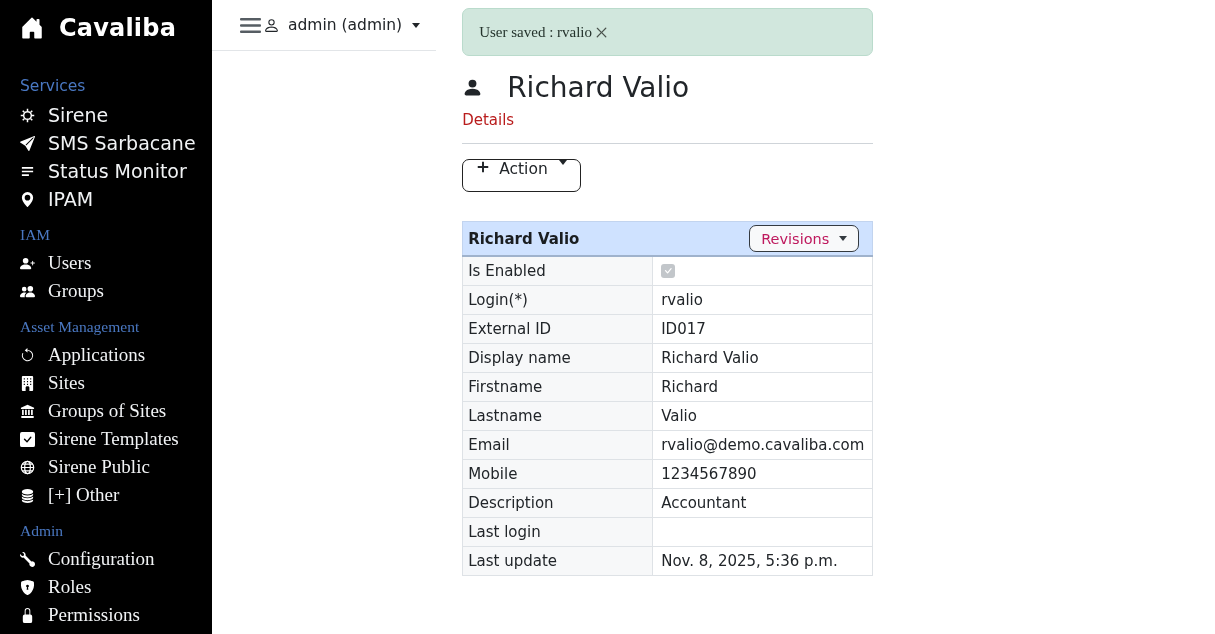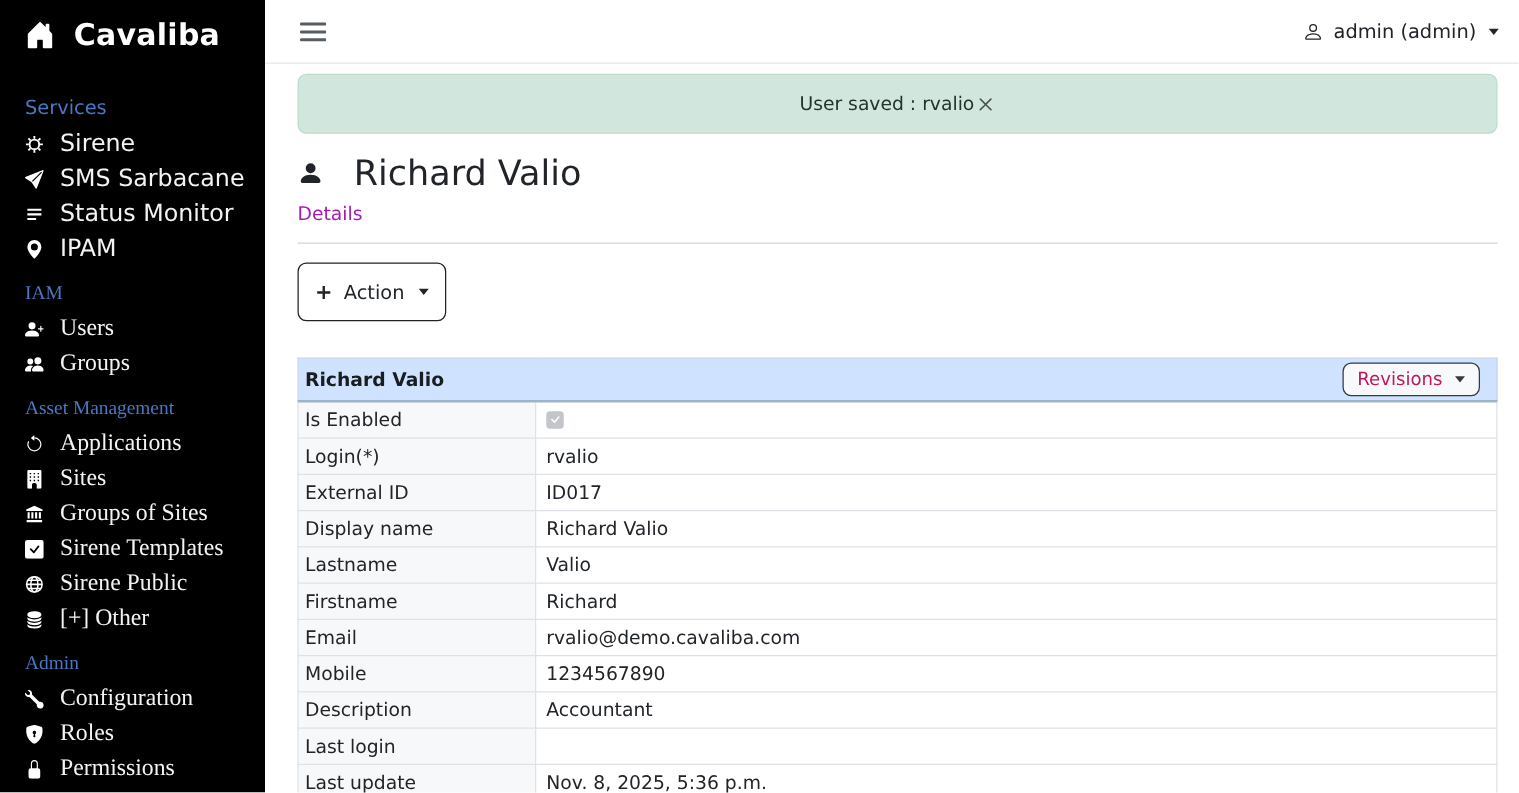--- a/index.html
+++ b/index.html
@@ -25,51 +25,51 @@
     color:#4a78c2; font-size:15.5px; height:21px; line-height:21px; margin-bottom:4px;
   }
   .nav-item {
     display:flex; align-items:center; gap:13px; height:28px;
     color:#f1f3f5; cursor:pointer; font-size:19px;
   }
   .nav-icon { width:15px; height:15px; display:flex; align-items:center; color:#fff; }
   .nav-icon svg { width:15px; height:15px; fill:currentColor; }
 
   
-  .main { flex:1; display:flex; flex-direction:column; background:#fff; }
+  .main { flex:1; display:flex; flex-direction:row; background:#fff; }
   .topbar {
     height:51px; min-height:51px; background:#fff; border-bottom:1px solid #e2e5e8;
     display:flex; align-items:center; justify-content:space-between;
     padding:0 16px 0 26px;
   }
   .hamburger { background:none; border:none; padding:4px 2px; cursor:pointer; display:flex; }
   .hamburger svg { width:21px; height:17px; }
   .user-menu { display:flex; align-items:center; gap:8px; cursor:pointer; font-size:15.5px; color:#212529; }
   .user-menu svg { width:17px; height:17px; fill:#212529; }
   .caret { width:0; height:0; border-left:4.5px solid transparent; border-right:4.5px solid transparent; border-top:5px solid #212529; margin-left:2px; }
 
   .content { padding:8px 17px 0 26px; }
 
   .alert {
     background:#d1e7dd; border:1px solid #badbcc; border-radius:7px;
-    height:48px; display:flex; align-items:center; justify-content:center;
-    padding:0 14px 0 16px; color:#24332c;
+    height:48px; display:flex; align-items:center; justify-content:flex-start;
+    padding:0 14px 0 16px; color:#24332c;font-family:Liberation Serif, serif;
   }
   .alert-close { background:none; border:none; cursor:pointer; padding:2px; display:flex; }
   .alert-close svg { width:15px; height:15px; fill:#49524c; }
 
   .title-row { display:flex; align-items:center; gap:24px; margin-top:15px; height:33px; }
   .title-row svg { width:21px; height:21px; fill:#212529; }
   .page-title { font-size:28px; font-weight:500; line-height:33px; }
-  .page-subtitle { margin-top:7px; color:#a21caf; font-size:15px; }
+  .page-subtitle { margin-top:7px; color:#b91c1c; font-size:15px; }
   .rule { border:none; border-top:1px solid #cfd4d9; margin:14px 0 0 0; }
 
   .action-btn {
-    margin-top:15px; display:inline-flex; align-items:center; gap:9px;
-    height:47px; padding:0 13px; background:#fff; border:1px solid #222;
+    margin-top:15px; display:inline-flex; gap:9px;
+    height:33px; padding:0 13px; background:#fff; border:1px solid #222;
     border-radius:7px; font-size:15.5px; font-family:inherit; color:#212529; cursor:pointer;
   }
   .action-btn svg { width:14px; height:14px; fill:#212529; }
 
   .detail-table { margin-top:29px; width:100%; border-collapse:collapse; font-size:15px; }
   .detail-table thead th { padding:0; border:1px solid #c2d4ef; border-bottom:2px solid #9fb2cc; background:#cfe2ff; }
   .thead-inner { height:33px; display:flex; align-items:center; justify-content:space-between; padding:0 13px 0 5px; }
   .thead-title { font-weight:bold; color:#1a1d20; }
   .revisions-btn {
     background:#f8f9fa; border:1px solid #343a40; border-radius:7px;
@@ -366,30 +366,30 @@
     <th class="cell-label">External ID</th>
     <td class="cell-value">ID017</td>
   </tr>
 
   <tr>
     <th class="cell-label">Display name</th>
     <td class="cell-value">Richard Valio</td>
   </tr>
 
   <tr>
+    <th class="cell-label">Firstname</th>
+    <td class="cell-value">Richard</td>
+  </tr>
+
+  <tr>
     <th class="cell-label">Lastname</th>
     <td class="cell-value">Valio</td>
   </tr>
 
   <tr>
-    <th class="cell-label">Firstname</th>
-    <td class="cell-value">Richard</td>
-  </tr>
-
-  <tr>
     <th class="cell-label">Email</th>
     <td class="cell-value">rvalio@demo.cavaliba.com</td>
   </tr>
 
   <tr>
     <th class="cell-label">Mobile</th>
     <td class="cell-value">1234567890</td>
   </tr>
 
   <tr>

